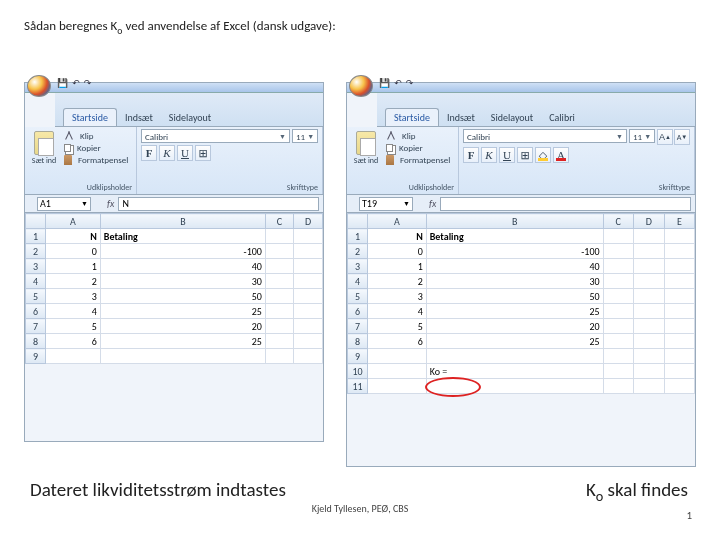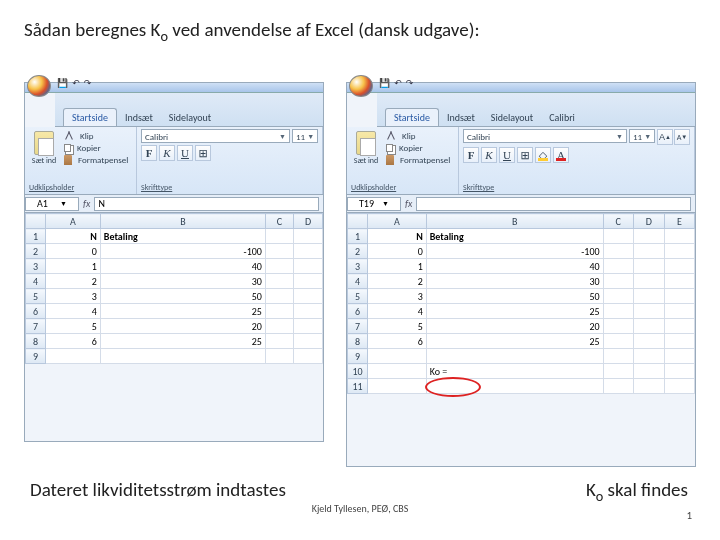--- a/index.html
+++ b/index.html
@@ -8,21 +8,21 @@
     height: 540px;
     background: #fff;
     font-family: Calibri, Arial, sans-serif;
     position: relative;
     overflow: hidden;
   }
   .title {
     position: absolute;
     top: 18px;
     left: 24px;
-    font-size: 19px;
+    font-size: 13px;
     color: #222;
   }
   .sub { font-size: 0.75em; vertical-align: sub; }
   .excel-panel {
     position: absolute;
     background: #f0f4fa;
     border: 1px solid #9ab;
   }
   .panel-left { top: 82px; left: 24px; width: 300px; height: 360px; }
   .panel-right { top: 82px; left: 346px; width: 350px; height: 385px; }
@@ -82,25 +82,24 @@
   }
   .group {
     border-right: 1px solid #b8c8dd;
     padding: 2px 4px;
     display: flex;
     flex-direction: column;
     justify-content: space-between;
     position: relative;
   }
   .group-label {
-    text-align: left;
+    text-align: right;
     font-size: 8px;
     color: #456;
     padding-top: 1px;
-    text-decoration: underline;
   }
   .paste-btn {
     width: 30px;
     text-align: center;
     font-size: 8px;
   }
   .paste-icon {
     width: 20px; height: 24px;
     margin: 2px auto 0;
     background: linear-gradient(#f7e8a8, #e8d88a);
@@ -198,22 +197,22 @@
     border-bottom: 1px solid #9ab;
     display: flex;
     align-items: center;
     font-size: 10px;
   }
   .name-box {
     width: 54px;
     height: 14px;
     background: #fff;
     border: 1px solid #9ab;
-    margin: 0 0;
-    padding: 0 11px;
+    margin: 0 12px;
+    padding: 0 2px;
     display: flex;
     align-items: center;
     justify-content: space-between;
   }
   .fx-label {
     font-style: italic;
     color: #556;
     margin: 0 4px;
     font-size: 10px;
   }

